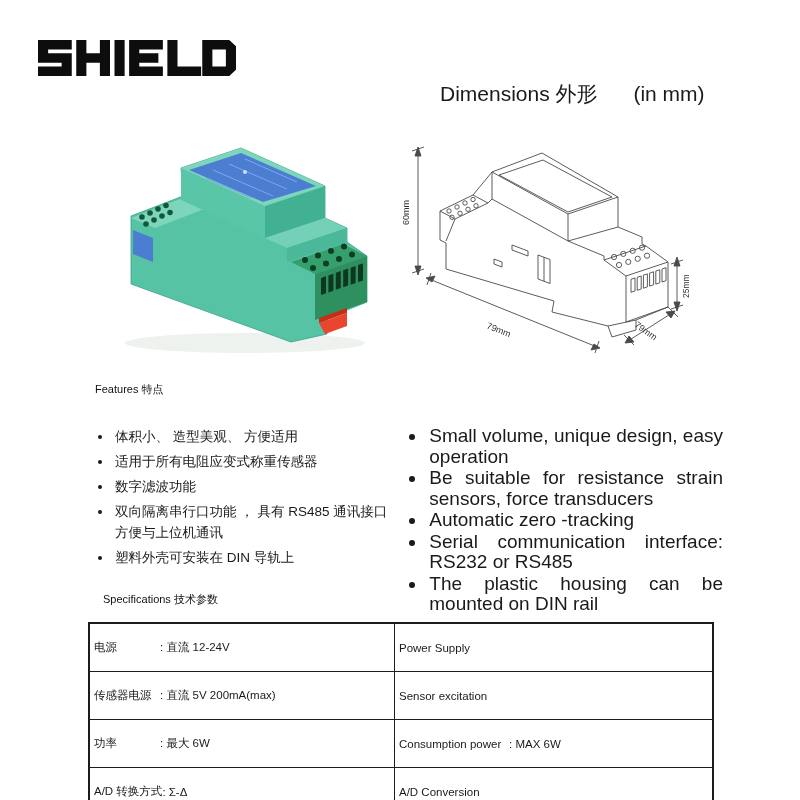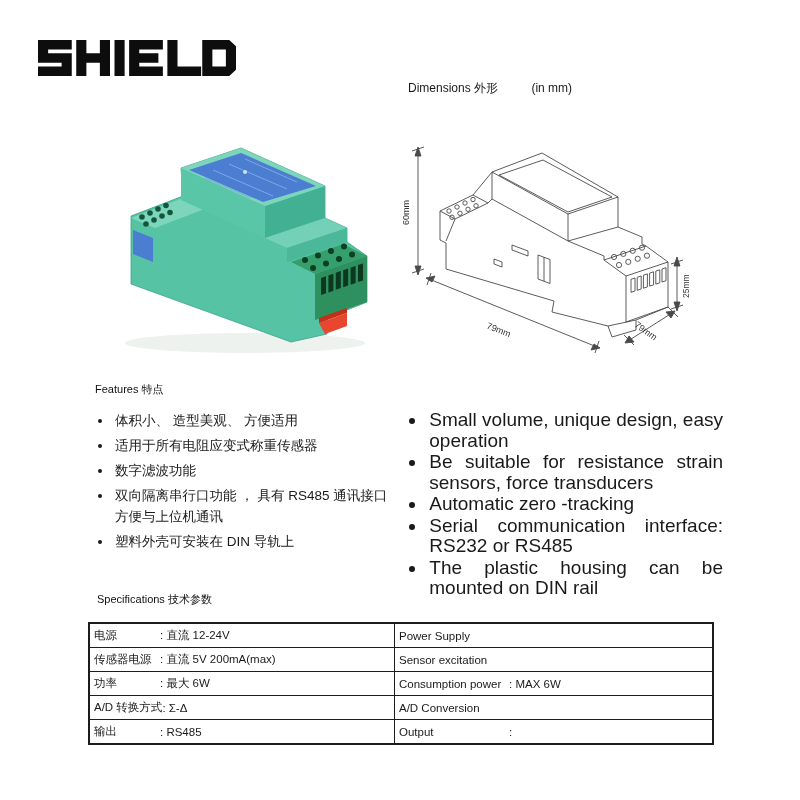--- a/index.html
+++ b/index.html
@@ -4,40 +4,40 @@
 <style>
   html,body{margin:0;padding:0}
   body{
     width:800px;height:800px;position:relative;background:#ffffff;
     font-family:"Liberation Sans","DejaVu Sans",sans-serif;color:#1a1a1a;overflow:hidden;
   }
   .abs{position:absolute}
   
   .logo{left:38px;top:40px;width:198px;height:36px}
   .sr{position:absolute;width:1px;height:1px;overflow:hidden;clip:rect(0 0 0 0)}
-  .dim-heading{left:408px;top:80px;font-size:12px;white-space:nowrap}
+  .dim-heading{left:440px;top:80px;font-size:21px;white-space:nowrap}
   .dim-heading .unit{margin-left:30px}
   
   .photo{left:95px;top:132px;width:285px;height:233px}
   .drawing{left:400px;top:129px;width:300px;height:236px}
   
   .features{left:95px;top:382px;width:628px}
   .sec-title{font-size:11px;color:#111}
-  .feature-cols{display:flex;margin-top:13px}
+  .feature-cols{display:flex;margin-top:29px}
   ul.flist{margin:0;padding:0 0 0 18px;list-style:disc}
   ul.zh{width:287px;font-size:13.5px;line-height:21px;margin-right:18px}
   ul.zh li{margin-bottom:4px;padding-left:2px}
   ul.en{width:305px;font-size:19px;line-height:20.5px}
   ul.en li{margin-bottom:1px;padding-left:2px;text-align:justify}
   
   .specs{left:88px;top:592px;width:628px}
-  .specs .sec-title{margin-left:9px}
+  .specs .sec-title{margin-left:15px}
   table.spec{border-collapse:collapse;table-layout:fixed;width:626px;margin-top:15px;
     border:2px solid #1c1c1c}
-  table.spec td{border:1px solid #1c1c1c;height:15px;padding:4px 4px;font-size:11.5px;
+  table.spec td{border:1px solid #1c1c1c;height:15px;padding:16px 4px;font-size:11.5px;
     white-space:nowrap;overflow:hidden;vertical-align:middle}
   td.zh-cell{width:296px}
   .cell{display:flex;align-items:center}
   .lbl-zh{flex:0 0 66px}
   .lbl-en{flex:0 0 110px}
   .val{flex:1}
   tr.b .lbl-en{font-weight:normal}
   svg text{font-family:"Liberation Sans","DejaVu Sans",sans-serif}
 </style>
 </head>

